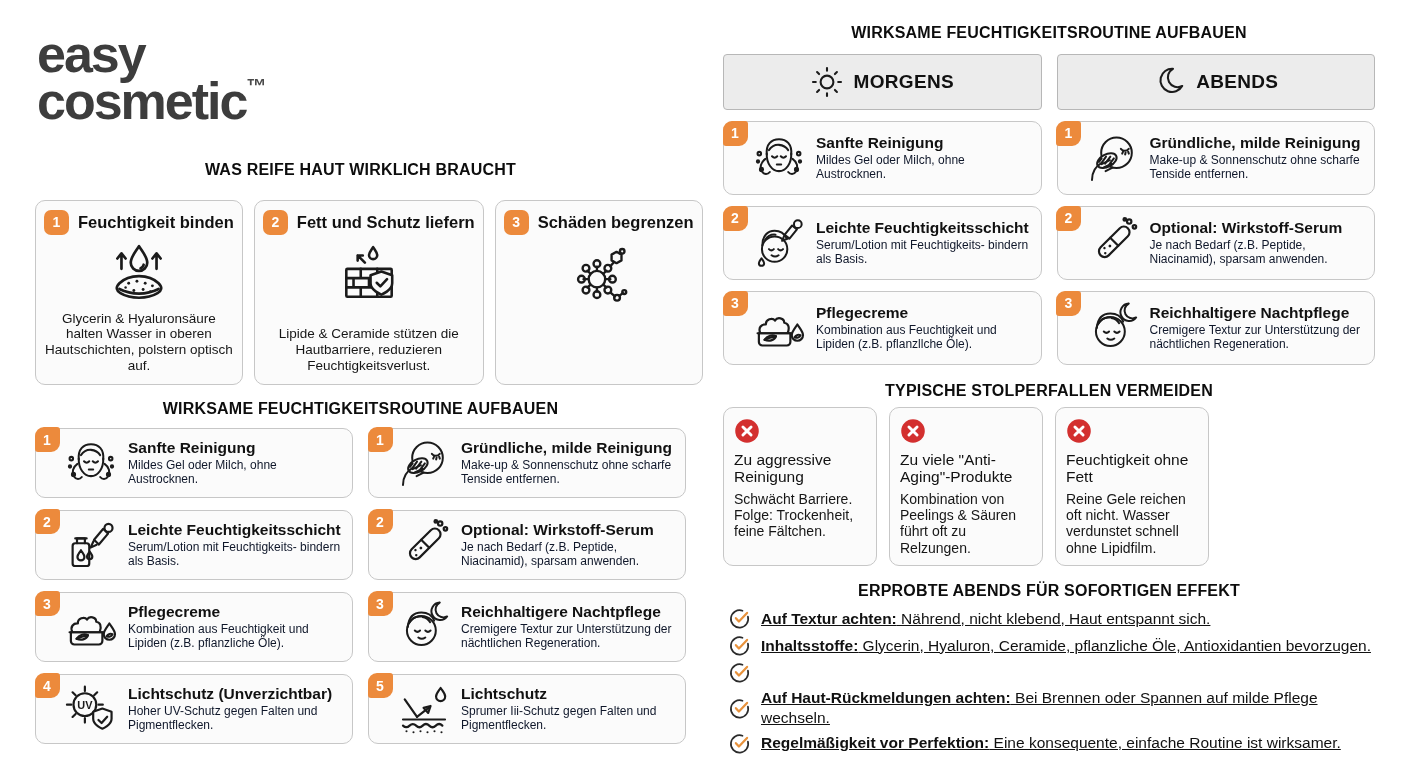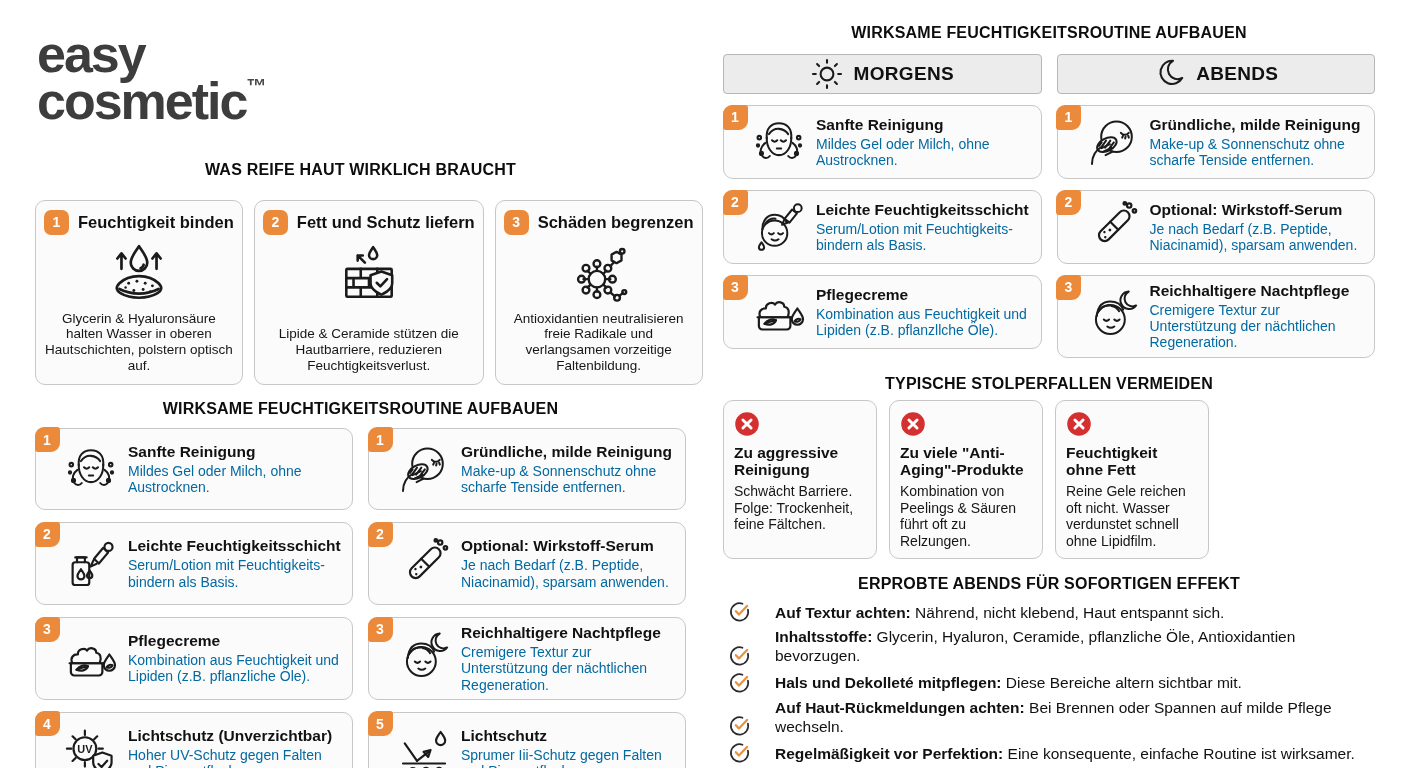--- a/index.html
+++ b/index.html
@@ -40,43 +40,43 @@
 
   
   .steps-grid{ display:grid; grid-template-columns:1fr 1fr; grid-template-rows:repeat(4,1fr);
                grid-auto-flow:column; column-gap:15px; row-gap:12px; }
   .step-card{ display:flex; align-items:center; gap:9px; min-height:62px; padding:6px 8px 6px 14px; }
   .badge-corner{ position:absolute; top:-1.5px; left:-1.5px; border-radius:9px 3px 9px 3px; }
   .step-icon{ width:56px; height:56px; flex:0 0 56px; margin-left:13px; }
   .step-icon svg{ width:100%; height:100%; display:block; }
   .step-text{ min-width:0; }
   .step-title{ font-size:15.5px; font-weight:bold; white-space:nowrap; margin-bottom:2px; }
-  .step-desc{ font-size:14px; line-height:1.16; color:#0369a1; }
+  .step-desc{ font-size:12px; line-height:1.16; color:#0f172a; }
 
   
   .ampm-grid{ display:grid; grid-template-columns:1fr 1fr; column-gap:15px; }
   .ampm-col{ display:flex; flex-direction:column; gap:11px; }
-  .ampm-header{ background:#ececec; border:1.5px solid #b7b7b7; border-radius:4px; height:40px;
+  .ampm-header{ background:#ececec; border:1.5px solid #b7b7b7; border-radius:4px; height:56px;
                 display:flex; align-items:center; justify-content:center; gap:11px;
                 font-size:19px; font-weight:bold; letter-spacing:.3px; }
   .ampm-header .hicon{ width:32px; height:32px; }
   .ampm-header .hicon svg{ width:100%; height:100%; display:block; }
   .ampm-col .step-card{ min-height:74px; }
 
   
   .pitfall-row{ display:grid; grid-template-columns:repeat(4,1fr); gap:12px; }
   .pit-card{ padding:10px 10px 9px; min-height:126px; }
   .pit-icon{ width:26px; height:26px; display:block; margin-bottom:7px; }
   .pit-icon svg{ width:100%; height:100%; display:block; }
-  .pit-title{ font-size:15.5px; font-weight:bold; line-height:1.12; margin-bottom:5px; }
+  .pit-title{ font-size:15.5px; font-weight:normal; line-height:1.12; margin-bottom:5px; }
   .pit-desc{ font-size:14px; line-height:1.17; color:#161616; }
 
   
   .tips{ display:flex; flex-direction:column; gap:5px; padding-left:6px; }
-  .tip{ display:flex; align-items:flex-end; gap:25px; font-size:15.5px; line-height:1.25; }
+  .tip{ display:flex; align-items:center; gap:11px; font-size:15.5px; line-height:1.25;text-decoration:underline; }
   .tip-icon{ width:21px; height:21px; flex:0 0 21px; margin-top:1px; }
   .tip-icon svg{ width:100%; height:100%; display:block; }
   .tip-lead{ font-weight:bold; }
 </style>
 </head>
 <body>
 
 <div class="page">
 
   <div class="col-left">
@@ -151,21 +151,20 @@
               <circle cx="19.4" cy="26.4" r="3.3"></circle>
               <path d="M43 24.5l3-3.5"></path>
               <path d="M49 10.5l4.8 2.7v5.6L49 21.5l-4.8-2.7v-5.6L49 10.5Z"></path>
               <circle cx="54.5" cy="10" r="2.2"></circle>
               <path d="M43.2 50l4.3 3.8"></path>
               <circle cx="49.5" cy="55" r="2.8"></circle>
               <path d="M52 53l3-2.5"></path>
               <circle cx="56.5" cy="49.5" r="1.9"></circle>
             </svg>
           </span>
-        <div class="need-desc">Antioxidantien neutralisieren freie Radikale und verlangsamen vorzeitige Faltenbildung.</div>
       </div>
     </div>
 
     <h2 class="sec-title t-routine-left">WIRKSAME FEUCHTIGKEITSROUTINE AUFBAUEN</h2>
 
     <div class="steps-grid">
 
       <div class="card-base step-card">
         <span class="badge badge-corner">1</span>
         <span class="step-icon">
@@ -538,21 +537,20 @@
           </span>
         <div><span class="tip-lead">Inhaltsstoffe:</span><span> Glycerin, Hyaluron, Ceramide, pflanzliche Öle, Antioxidantien bevorzugen.</span></div>
       </div>
       <div class="tip">
         <span class="tip-icon">
             <svg viewBox="0 0 32 32" fill="none" stroke-linecap="round" stroke-linejoin="round">
               <path d="M28.8 13A13.2 13.2 0 1 1 20.6 4.2" stroke="#2b2b2b" stroke-width="2.6"></path>
               <path d="M10.5 15.5l4.6 5L27.5 7.5" stroke="#E8923C" stroke-width="3.4"></path>
             </svg>
           </span>
-        <div><span class="tip-lead">Hals und Dekolleté mitpflegen:</span><span> Diese Bereiche altern sichtbar mit.</span></div>
       </div>
       <div class="tip">
         <span class="tip-icon">
             <svg viewBox="0 0 32 32" fill="none" stroke-linecap="round" stroke-linejoin="round">
               <path d="M28.8 13A13.2 13.2 0 1 1 20.6 4.2" stroke="#2b2b2b" stroke-width="2.6"></path>
               <path d="M10.5 15.5l4.6 5L27.5 7.5" stroke="#E8923C" stroke-width="3.4"></path>
             </svg>
           </span>
         <div><span class="tip-lead">Auf Haut-Rückmeldungen achten:</span><span> Bei Brennen oder Spannen auf milde Pflege wechseln.</span></div>
       </div>

